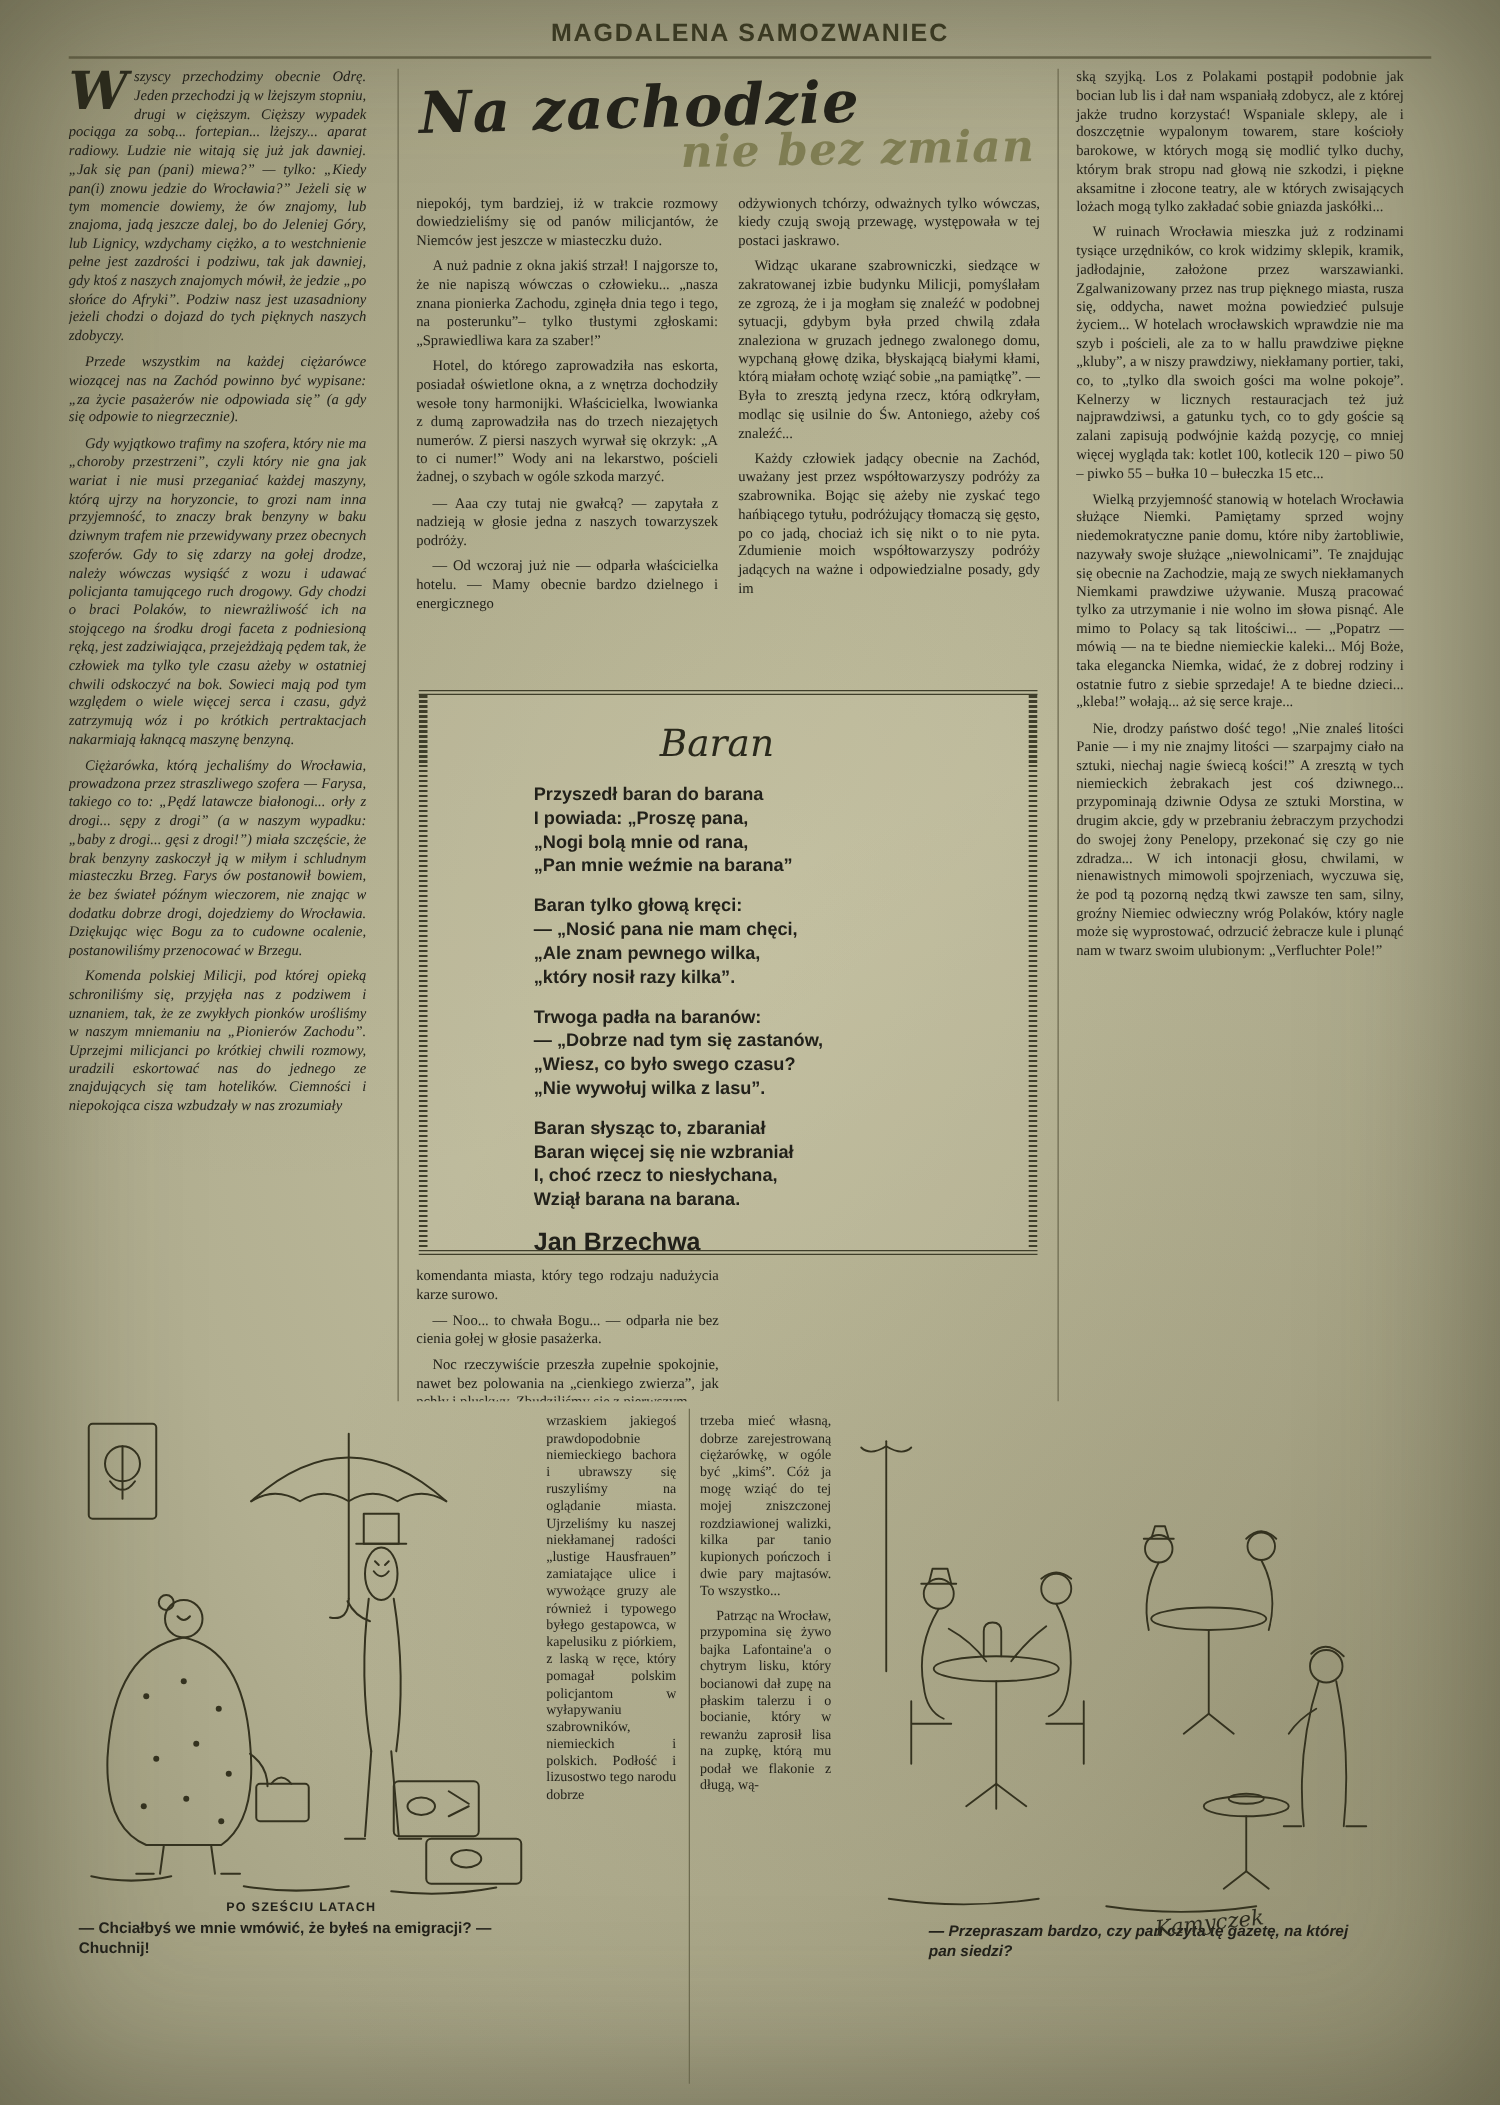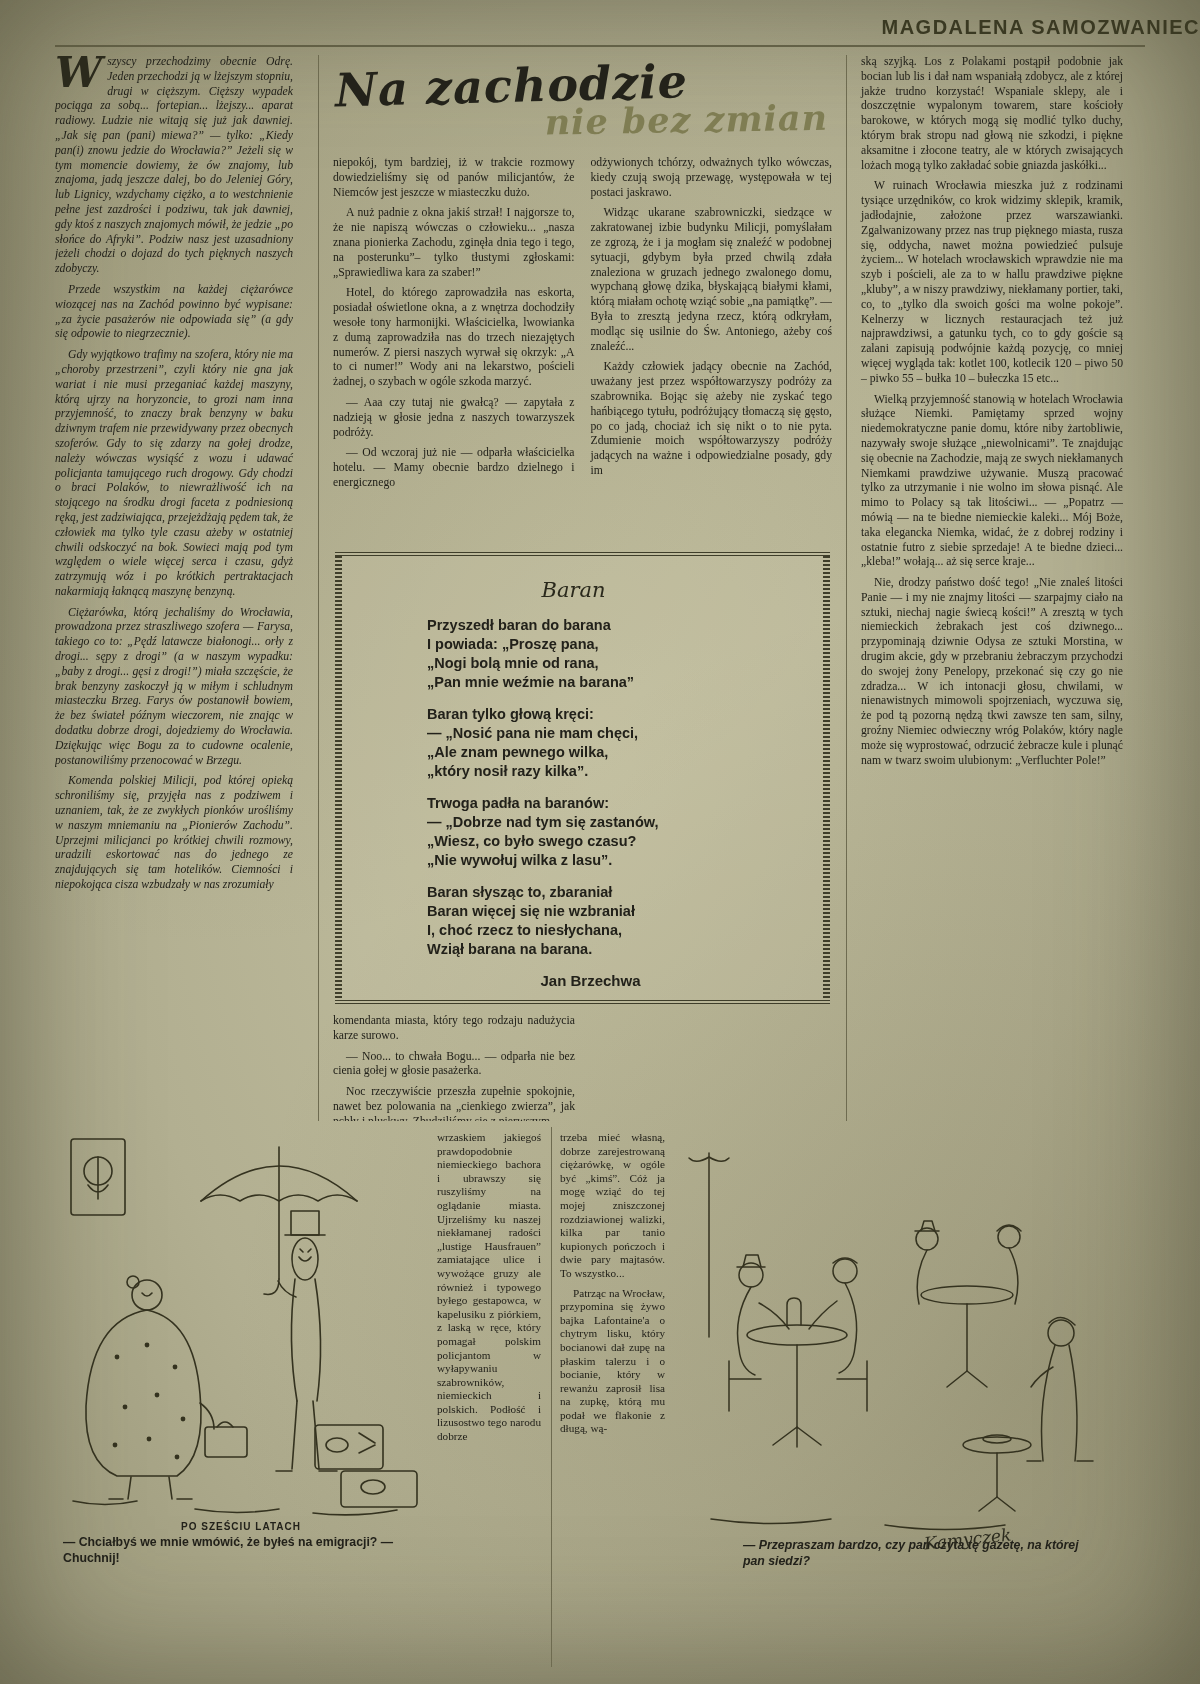--- a/index.html
+++ b/index.html
@@ -6,21 +6,21 @@
   .page{
     width:1200px;height:1684px;box-sizing:border-box;position:relative;overflow:hidden;
     font-family:"Liberation Serif",serif;color:#22211a;
     background:
       radial-gradient(circle at 18% 12%, rgba(125,120,88,.22), transparent 42%),
       radial-gradient(circle at 85% 82%, rgba(110,105,75,.28), transparent 46%),
       radial-gradient(ellipse at 50% 45%, #c3c0a0 0%, #b2af91 58%, #9a9779 100%);
     box-shadow: inset 0 0 140px rgba(55,52,35,.55);
     padding-top:16px;
   }
-  .masthead{ text-align:right; font-family:"Liberation Sans",sans-serif; font-weight:bold;
+  .masthead{ text-align:center; font-family:"Liberation Sans",sans-serif; font-weight:bold;
     font-size:20px; letter-spacing:1.5px; color:#3a3922; padding-bottom:6px;}
   .masthead-rule{ margin:0 55px 8px 55px; border-bottom:2px solid #55533a; opacity:.8;}
 
   .main{ display:flex; padding:0 0 0 55px; height:1066px; }
   .col{ box-sizing:border-box; overflow:hidden; }
   .col1{ width:264px; padding-right:25px; border-right:1px solid #6e6b50;font-style:italic;}
   .mid { width:528px; padding:0 14px; border-right:1px solid #6e6b50;}
   .col4{ width:276px; padding-left:14px; }
 
   p{ margin:0 0 6px 0; font-size:11.7px; line-height:14.8px; text-align:justify; text-indent:13px;}
@@ -51,31 +51,31 @@
     border-top:4px double #3f3e2a; border-bottom:4px double #3f3e2a;
     padding:22px 30px 14px 92px; height:452px; overflow:hidden;
     background:rgba(205,201,170,.25);
   }
   .poem-box::before,.poem-box::after{
     content:""; position:absolute; top:0; bottom:0; width:7px;
     background:repeating-linear-gradient(180deg,#3f3e2a 0 2px, rgba(0,0,0,0) 2px 4px);
   }
   .poem-box::before{left:0;} .poem-box::after{right:0;}
   .poem-title{
-    font-family:"DejaVu Serif",serif; font-style:italic; font-size:21px; color:#2a291c;
+    font-family:"DejaVu Serif",serif; font-style:italic; font-size:30px; color:#2a291c;
     text-align:center; margin:0 80px 14px 0;
   }
   .stanza{ margin-bottom:13px; }
   .poem-line{
     font-family:"Liberation Sans",sans-serif; font-weight:bold;
     font-size:14.5px; line-height:19px; color:#22211a;
   }
   .poem-author{
-    font-family:"Liberation Sans",sans-serif; font-weight:bold; font-size:15px;
-    text-align:center; padding-right:46px; margin-top:4px;
+    font-family:"Liberation Sans",sans-serif; font-weight:bold; font-size:20px;
+    text-align:left; padding-right:46px; margin-top:4px;
   }
 
   .bottom{ display:flex; padding:6px 0 0 55px; gap:10px; height:540px;}
   .cartoon-left{ width:372px; }
   .cartoon-right{ width:430px; position:relative;}
   .cartoon-svg{ display:block; }
   .narrow{ width:104px; box-sizing:border-box; overflow:hidden; padding-top:4px;}
   .narrow p{ font-size:11.2px; line-height:13.6px; }
   .nb{ border-left:1px solid #6e6b50; padding-left:8px; width:114px;}
 

